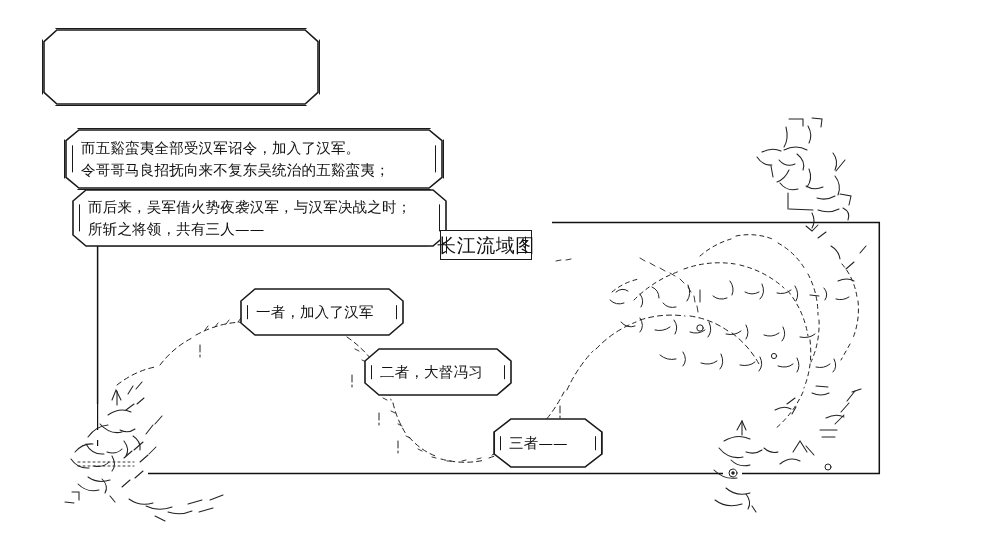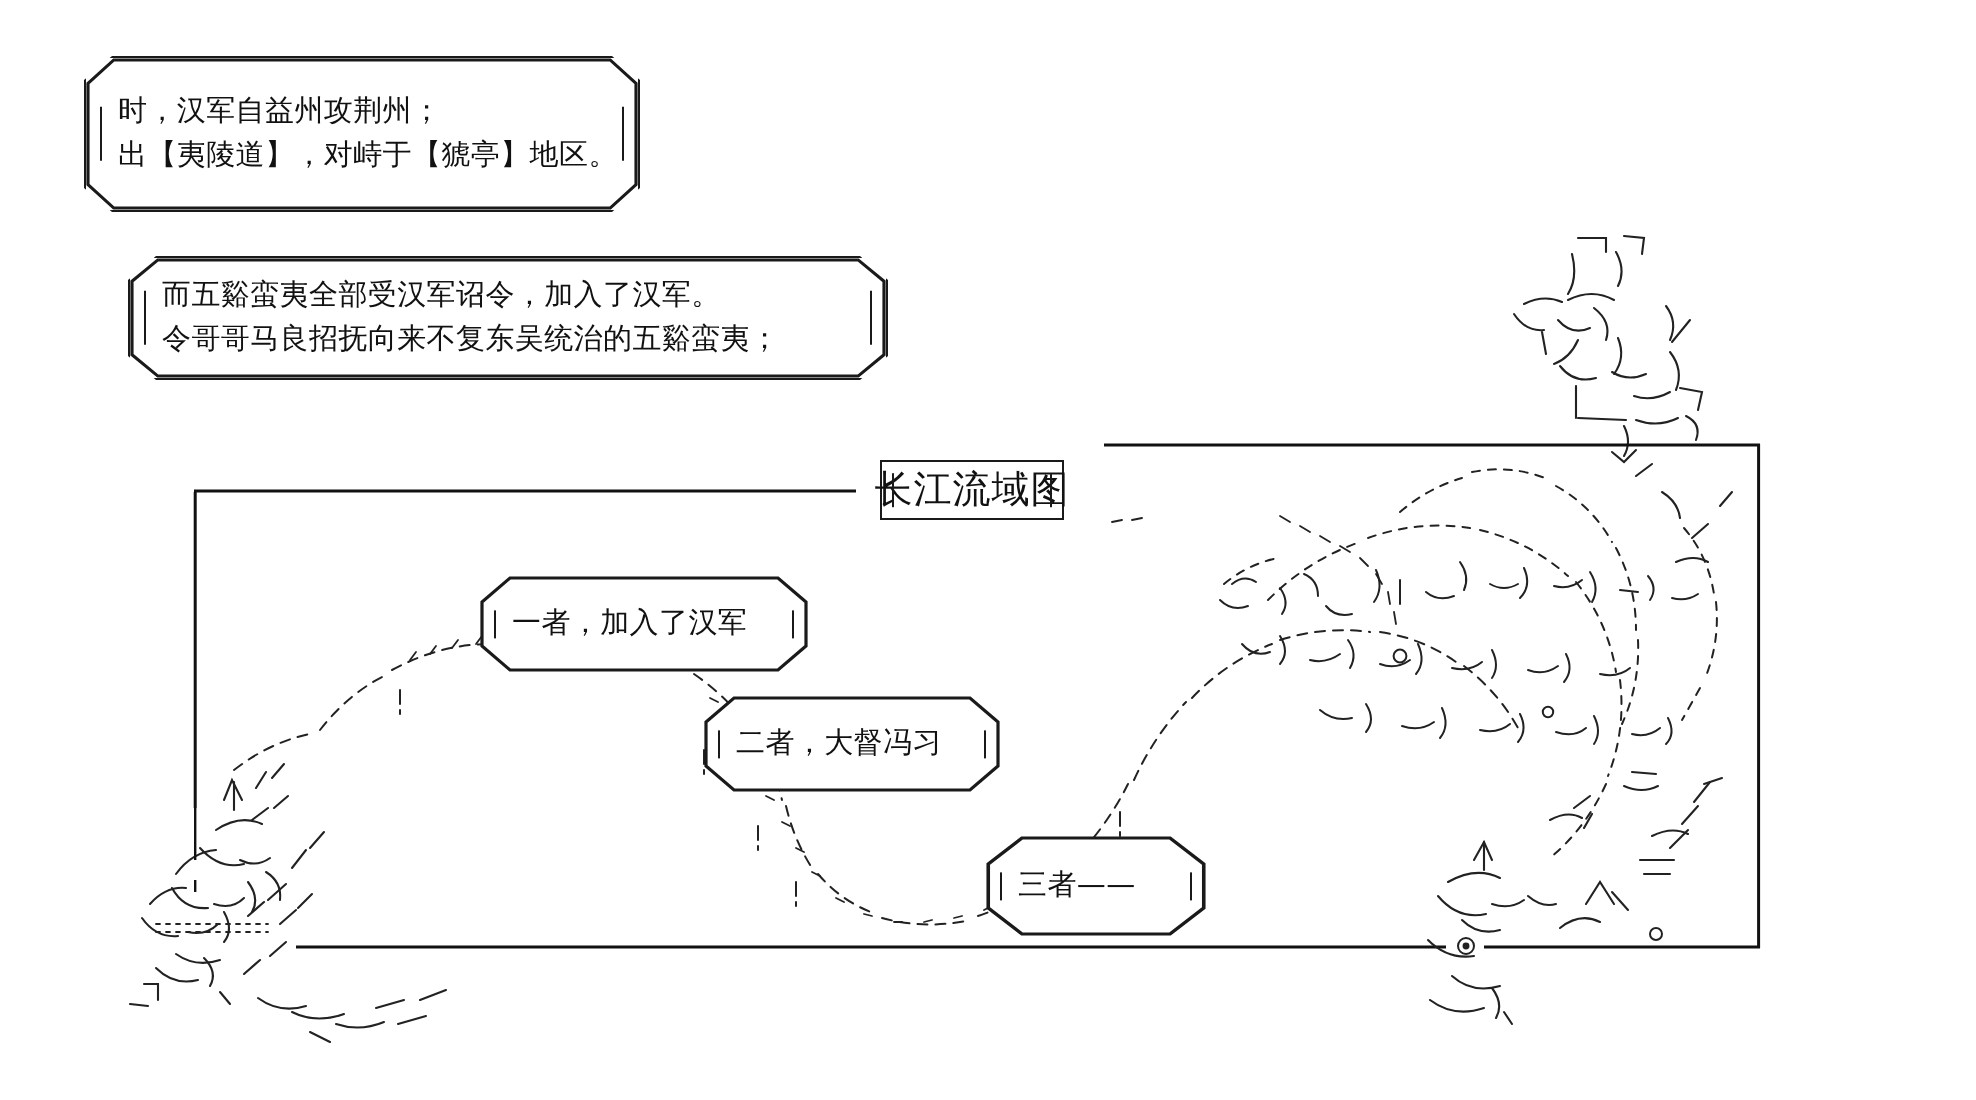--- a/index.html
+++ b/index.html
@@ -384,53 +384,58 @@
       </g>
     </g>
   </svg>
 
   <div id="narration-layer">
 
     <div class="bubble" style="left:42px; top:28px; width:278px; height:78px;">
       <svg class="bubble-frame" viewBox="0 0 278 78" preserveAspectRatio="none">
         <polygon points="14,1 264,1 277,13 277,65 264,77 14,77 1,65 1,13" fill="none" stroke="#1a1a1a" stroke-width="1.6"></polygon>
       </svg>
-      <div class="bubble-inner">
-        <div class="bubble-line">时，汉军自益州攻荆州；</div>
-        <div class="bubble-line">出【夷陵道】，对峙于【猇亭】地区。</div>
-      </div>
     </div>
 
     <div class="bubble" style="left:64px; top:128px; width:380px; height:62px;">
       <svg class="bubble-frame" viewBox="0 0 380 62" preserveAspectRatio="none">
         <polygon points="14,1 366,1 379,12 379,50 366,61 14,61 1,50 1,12" fill="none" stroke="#1a1a1a" stroke-width="1.6"></polygon>
       </svg>
       <div class="bubble-inner">
         <div class="bubble-line">而五谿蛮夷全部受汉军诏令，加入了汉军。</div>
         <div class="bubble-line">令哥哥马良招抚向来不复东吴统治的五谿蛮夷；</div>
       </div>
     </div>
 
+    <div class="bubble" style="left:72px; top:189px; width:375px; height:58px; background:transparent; border:none; clip-path:none;">
+      <svg class="bubble-frame" viewBox="0 0 375 58" preserveAspectRatio="none">
+        <polygon points="14,1 361,1 374,12 374,46 361,57 14,57 1,46 1,12" fill="#ffffff" stroke="#1a1a1a" stroke-width="1.6"></polygon>
+      </svg>
+      <div class="bubble-inner">
+        <div class="bubble-line">而后来，吴军借火势夜袭汉军，与汉军决战之时；</div>
+        <div class="bubble-line">所斩之将领，共有三人——</div>
+      </div>
+    </div>
 
     <div class="label-box" style="left:440px; top:230px; width:92px; height:30px;">
       <span class="tick-l"></span>
       <span class="label-text">长江流域图</span>
       <span class="tick-r"></span>
     </div>
 
     <div class="bubble" style="left:240px; top:288px; width:164px; height:48px; background:transparent; border:none; clip-path:none;">
       <svg class="bubble-frame" viewBox="0 0 164 48" preserveAspectRatio="none">
         <polygon points="15,1 149,1 163,13 163,35 149,47 15,47 1,35 1,13" fill="#ffffff" stroke="#1a1a1a" stroke-width="1.6"></polygon>
       </svg>
       <div class="bubble-inner">
         <div class="bubble-line">一者，加入了汉军</div>
       </div>
     </div>
 
-    <div class="bubble" style="left:352px; top:348px; width:148px; height:48px; background:transparent; border:none; clip-path:none;">
+    <div class="bubble" style="left:364px; top:348px; width:148px; height:48px; background:transparent; border:none; clip-path:none;">
       <svg class="bubble-frame" viewBox="0 0 148 48" preserveAspectRatio="none">
         <polygon points="15,1 133,1 147,13 147,35 133,47 15,47 1,35 1,13" fill="#ffffff" stroke="#1a1a1a" stroke-width="1.6"></polygon>
       </svg>
       <div class="bubble-inner">
         <div class="bubble-line">二者，大督冯习</div>
       </div>
     </div>
 
     <div class="bubble" style="left:493px; top:418px; width:110px; height:50px; background:transparent; border:none; clip-path:none;">
       <svg class="bubble-frame" viewBox="0 0 98 50" preserveAspectRatio="none">

